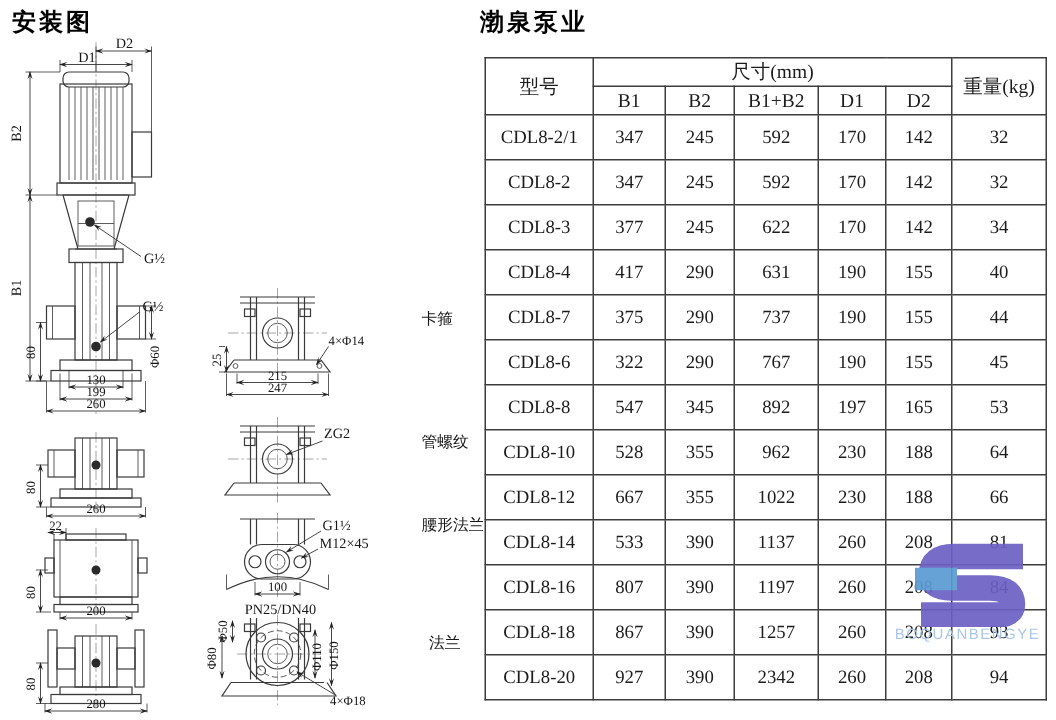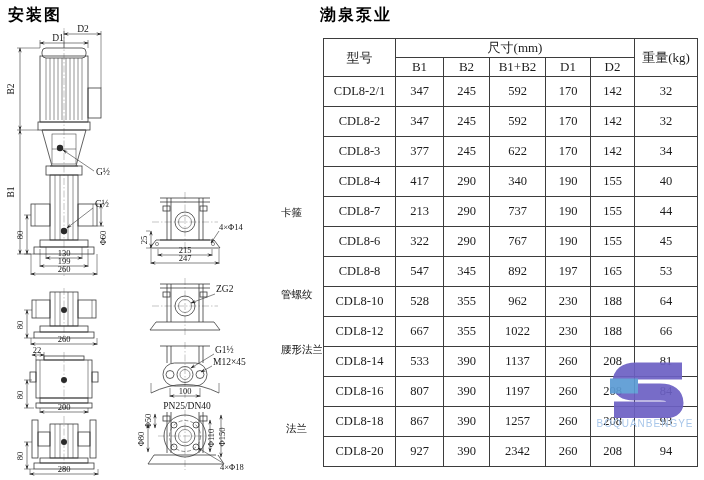--- a/index.html
+++ b/index.html
@@ -297,28 +297,28 @@
         <td>245</td>
         <td>622</td>
         <td>170</td>
         <td>142</td>
         <td>34</td>
       </tr>
       <tr>
         <td>CDL8-4</td>
         <td>417</td>
         <td>290</td>
-        <td>340</td>
+        <td>631</td>
         <td>190</td>
         <td>155</td>
         <td>40</td>
       </tr>
       <tr>
         <td>CDL8-7</td>
-        <td>213</td>
+        <td>375</td>
         <td>290</td>
         <td>737</td>
         <td>190</td>
         <td>155</td>
         <td>44</td>
       </tr>
       <tr>
         <td>CDL8-6</td>
         <td>322</td>
         <td>290</td>

